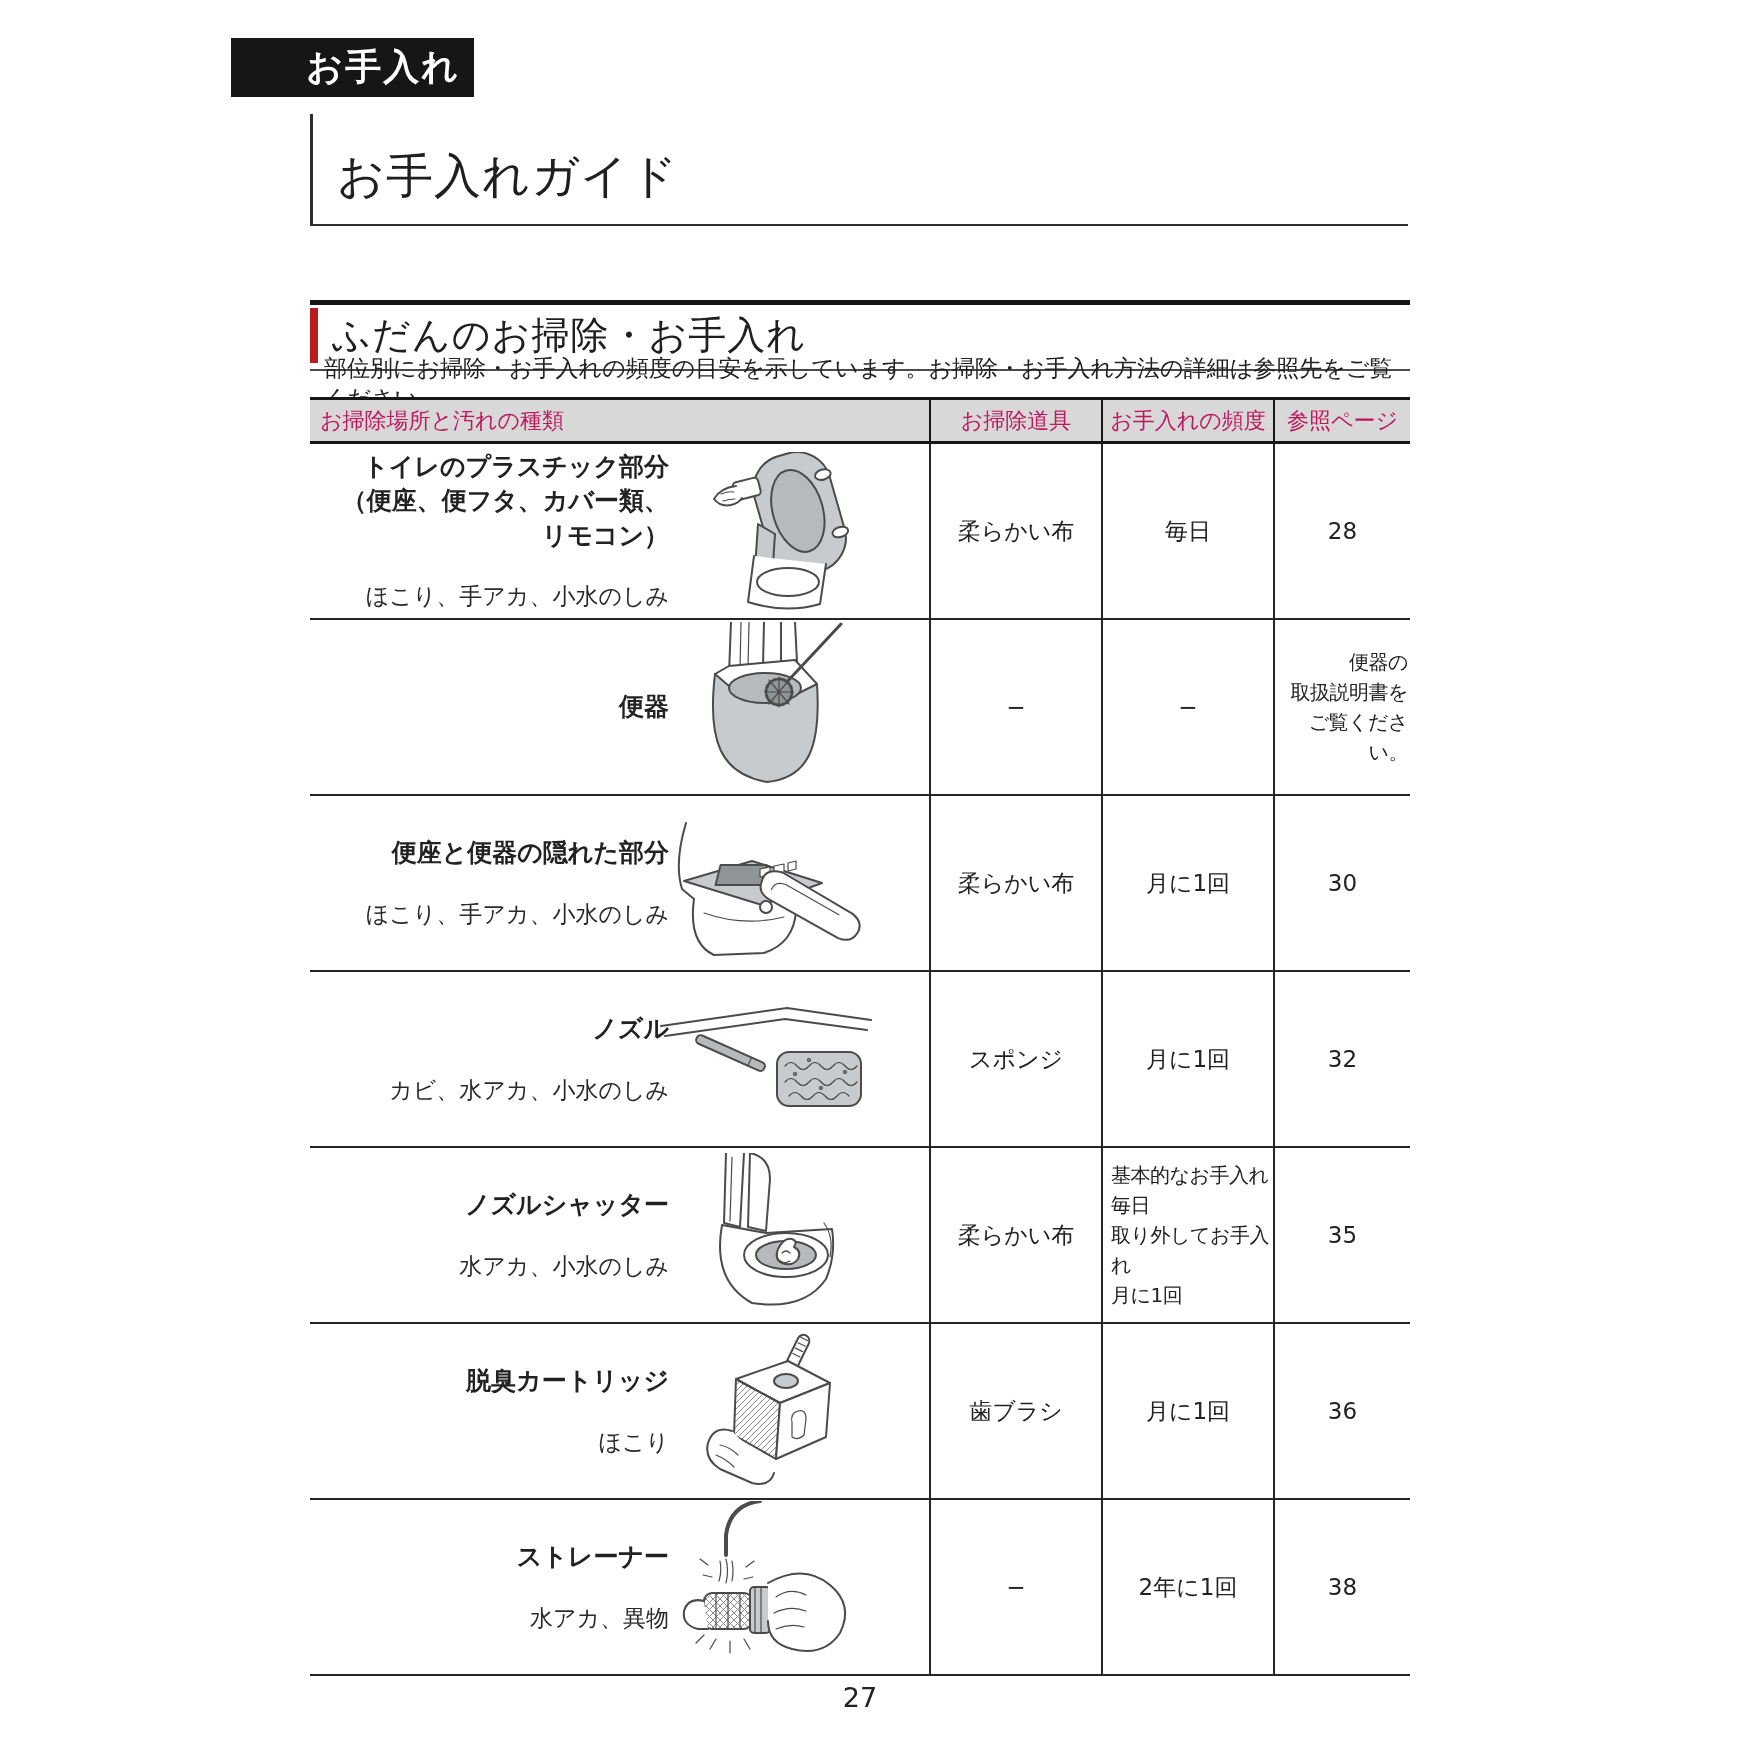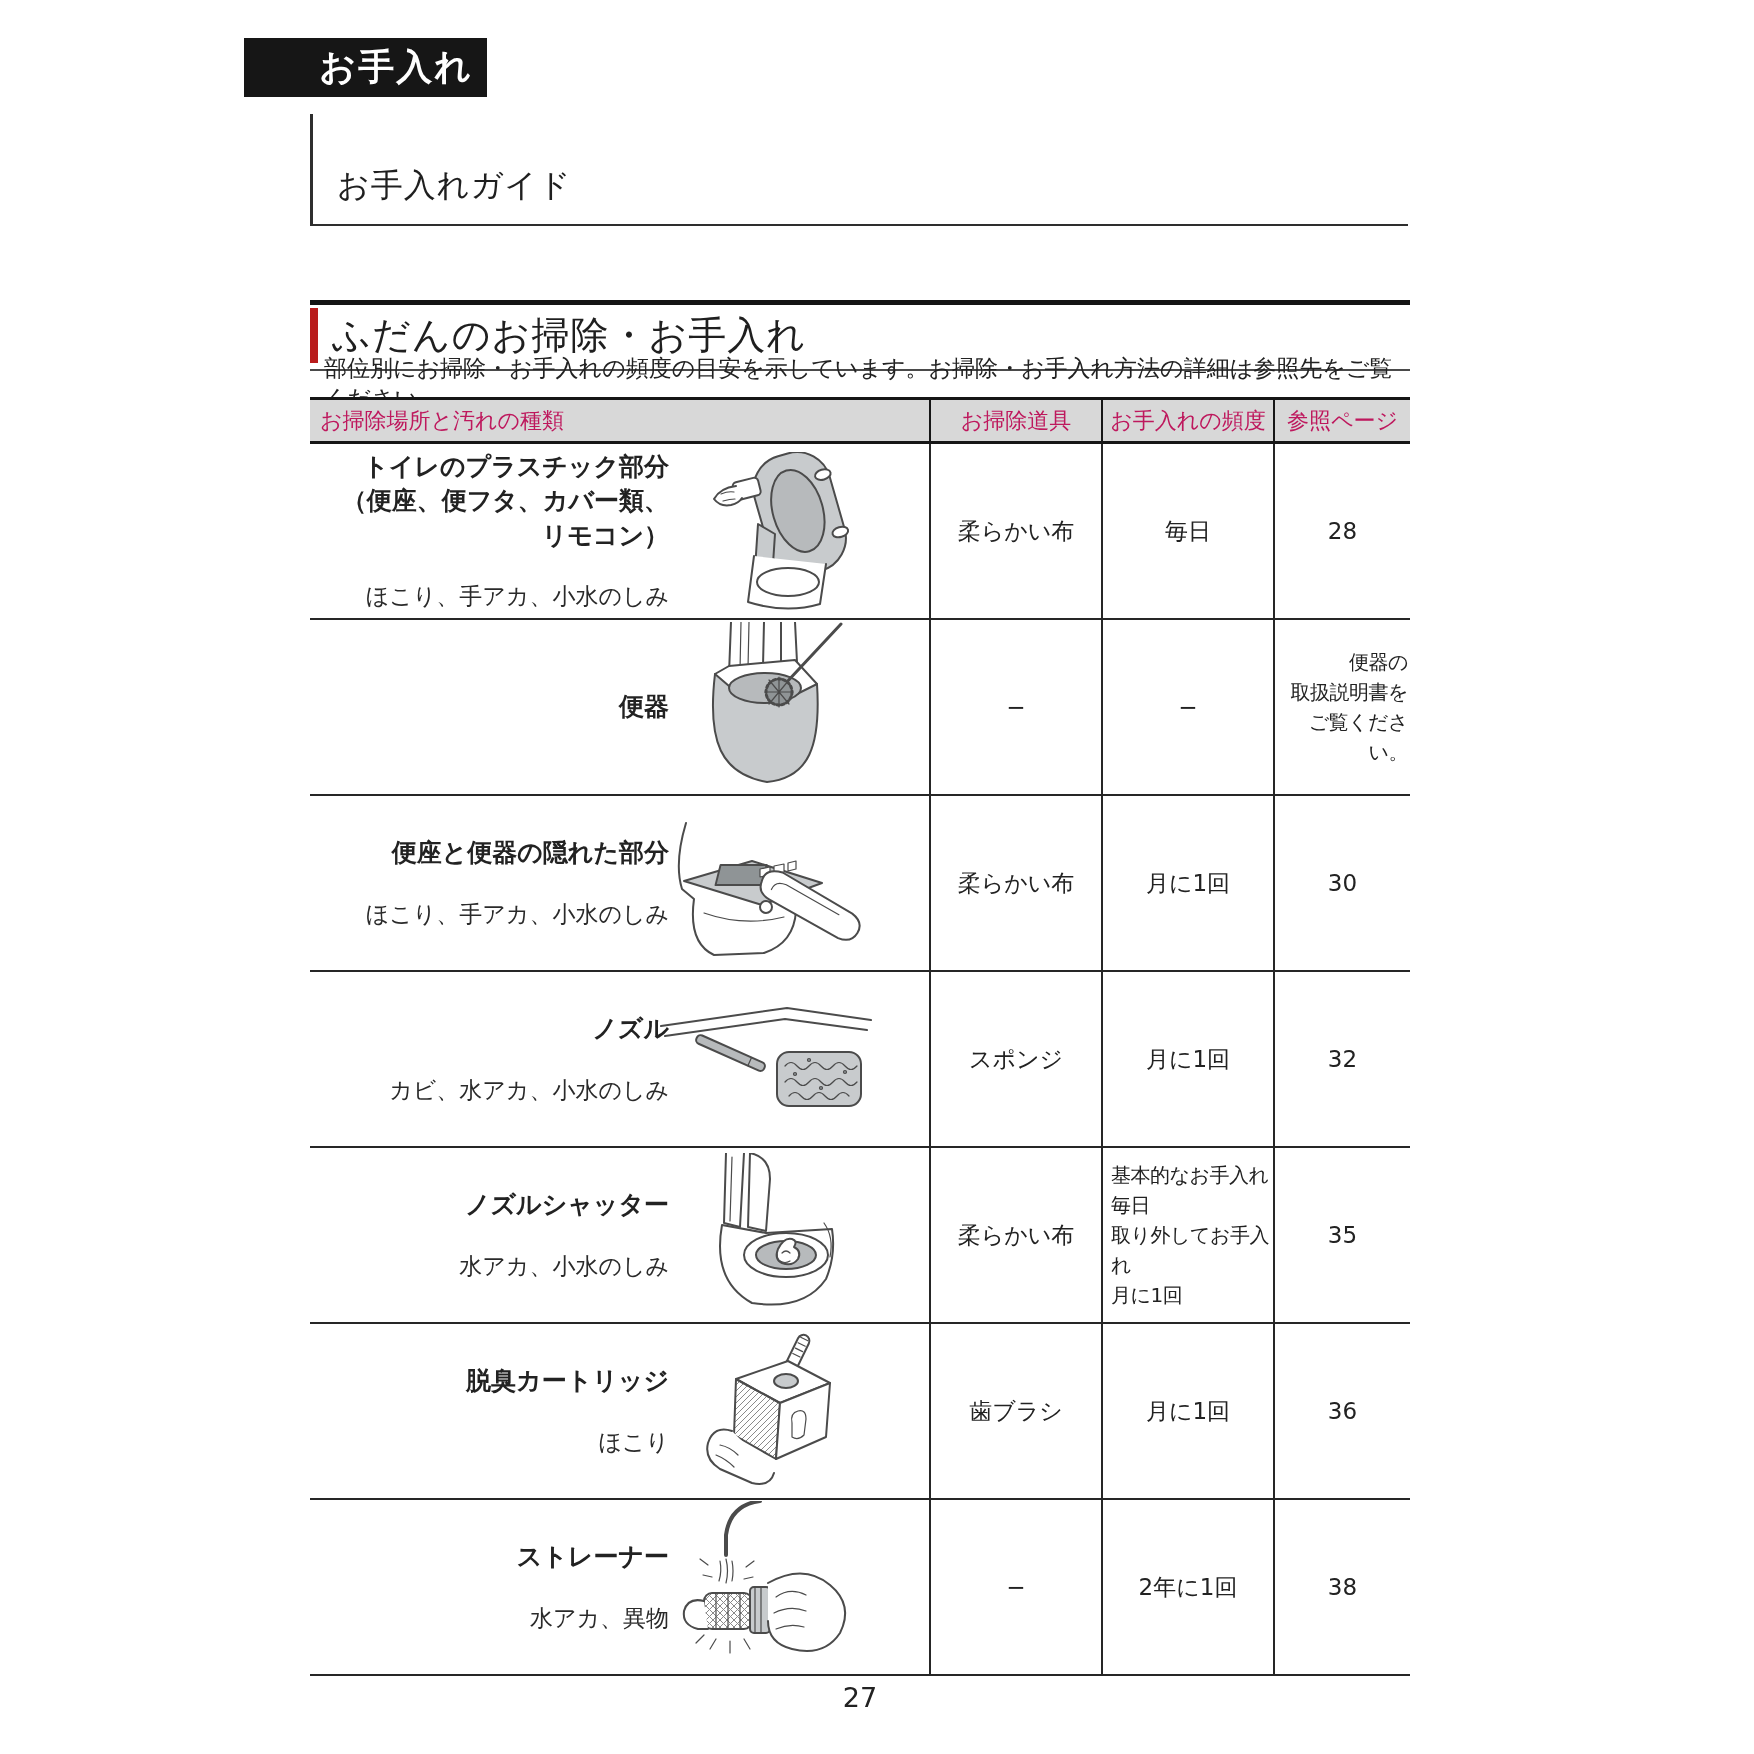--- a/index.html
+++ b/index.html
@@ -3,30 +3,30 @@
 <meta charset="utf-8">
 <style>
   html,body{margin:0;padding:0;background:#ffffff;}
   .page{
     position:relative;width:1754px;height:1754px;background:#fff;
     font-family:"DejaVu Sans","Liberation Sans",sans-serif;color:#1f1f1f;
     overflow:hidden;
   }
   
   .badge{
-    position:absolute;left:244px;top:38px;width:243px;height:59px;
+    position:absolute;left:231px;top:38px;width:243px;height:59px;
     background:#161616;color:#fff;display:flex;align-items:center;justify-content:flex-end;
     padding-right:14px;box-sizing:border-box;font-size:36px;font-weight:bold;letter-spacing:2px;
   }
   
   .title-block{
     position:absolute;left:310px;top:114px;width:1098px;height:112px;box-sizing:border-box;
     border-left:3px solid #2e2e2e;border-bottom:2px solid #2e2e2e;
     display:flex;align-items:flex-end;padding:0 0 16px 24px;
-    font-size:32px;letter-spacing:1px;
+    font-size:47px;letter-spacing:1px;
   }
   
   .section-block{
     position:absolute;left:310px;top:300px;width:1100px;box-sizing:border-box;
     border-top:5px solid #141414;border-bottom:2px solid #4a4a4a;
     padding:3px 0 6px 0;
   }
   .section-title{
     border-left:8px solid #b91c1c;padding:2px 0 2px 14px;
     font-size:38px;letter-spacing:1px;

